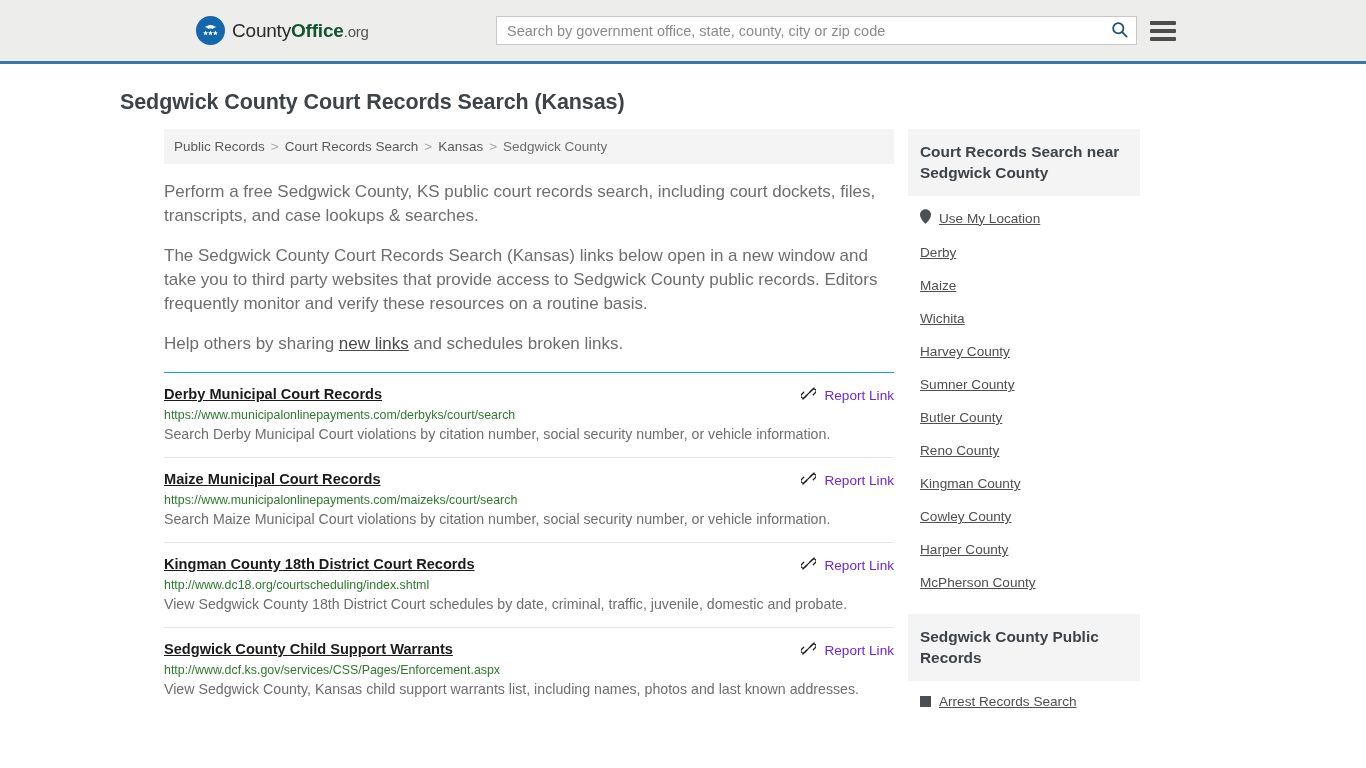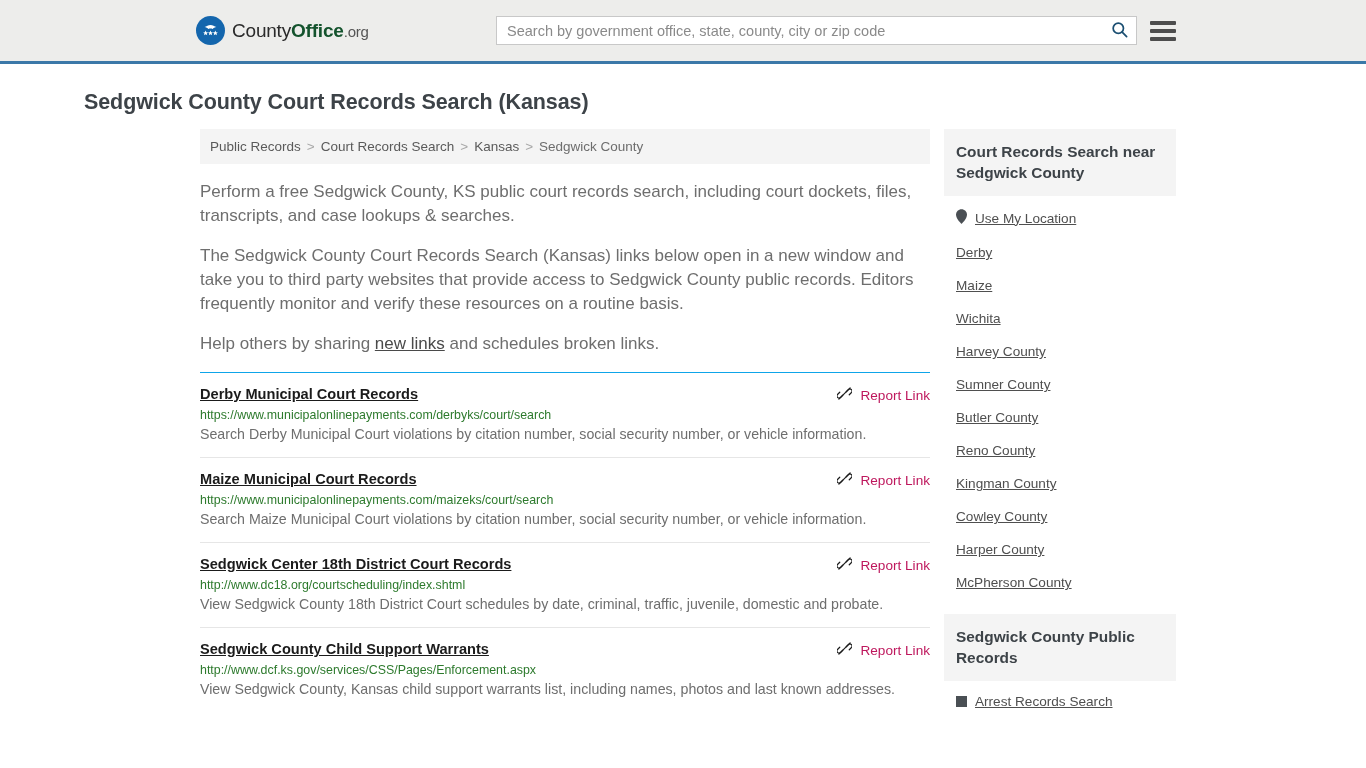--- a/index.html
+++ b/index.html
@@ -78,21 +78,21 @@
     left: 1150px;
     width: 26px;
     display: flex; flex-direction: column; gap: 4px;
     cursor: pointer;
   }
   .hamburger span { display: block; height: 4px; background: #4d4d4d; border-radius: 1px; }
 
   
   .page {
     width: 1260px;
-    padding: 0 84px;
+    padding: 0 120px;
     position: relative;
     margin-top: 16px;
   }
   .page-title {
     font-size: 21.5px;
     font-weight: bold;
     color: #3d4348;
     margin: 26px 0 14px;
     letter-spacing: -0.1px;
   }
@@ -148,21 +148,21 @@
     font-weight: bold;
     color: #1b1b1b;
     text-decoration: underline;
     cursor: pointer;
   }
   .report-link {
     display: flex;
     align-items: center;
     gap: 8px;
     font-size: 13.6px;
-    color: #be185d;
+    color: #6d28d9;
     cursor: pointer;
     white-space: nowrap;
     padding-left: 20px;
   }
   .result-url {
     display: block;
     font-size: 12.4px;
     color: #2d7a2d;
     margin-top: 4px;
     word-break: break-all;
@@ -292,21 +292,21 @@
                     <line x1="3" y1="21" x2="21" y2="3"></line>
                   </svg></span>
                 <span>Report Link</span>
               </span>
             </div>
             <a class="result-url" href="#">https://www.municipalonlinepayments.com/maizeks/court/search</a>
             <div class="result-desc">Search Maize Municipal Court violations by citation number, social security number, or vehicle information.</div>
           </div>
           <div class="result">
             <div class="result-head">
-              <a class="result-title" href="#">Sedgwick Center 18th District Court Records</a>
+              <a class="result-title" href="#">Kingman County 18th District Court Records</a>
               <span class="report-link">
                 <span><svg width="15" height="15" viewBox="0 0 24 24" fill="none" stroke="#1b1b1b" stroke-width="1.9" stroke-linecap="round">
                     <path d="M9.2 14.8 L5.6 18.4 a3.4 3.4 0 0 1 -4.8 -4.8 l3.6 -3.6"></path>
                     <path d="M14.8 9.2 L18.4 5.6 a3.4 3.4 0 0 1 4.8 4.8 l-3.6 3.6"></path>
                     <line x1="3" y1="21" x2="21" y2="3"></line>
                   </svg></span>
                 <span>Report Link</span>
               </span>
             </div>
             <a class="result-url" href="#">http://www.dc18.org/courtscheduling/index.shtml</a>

